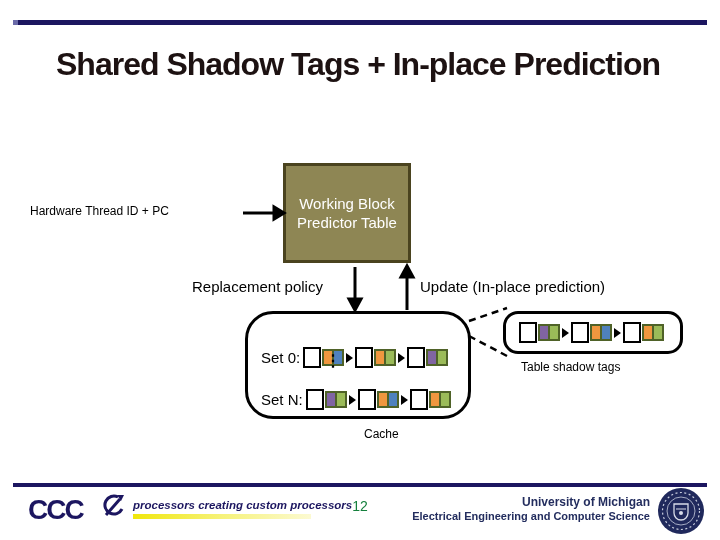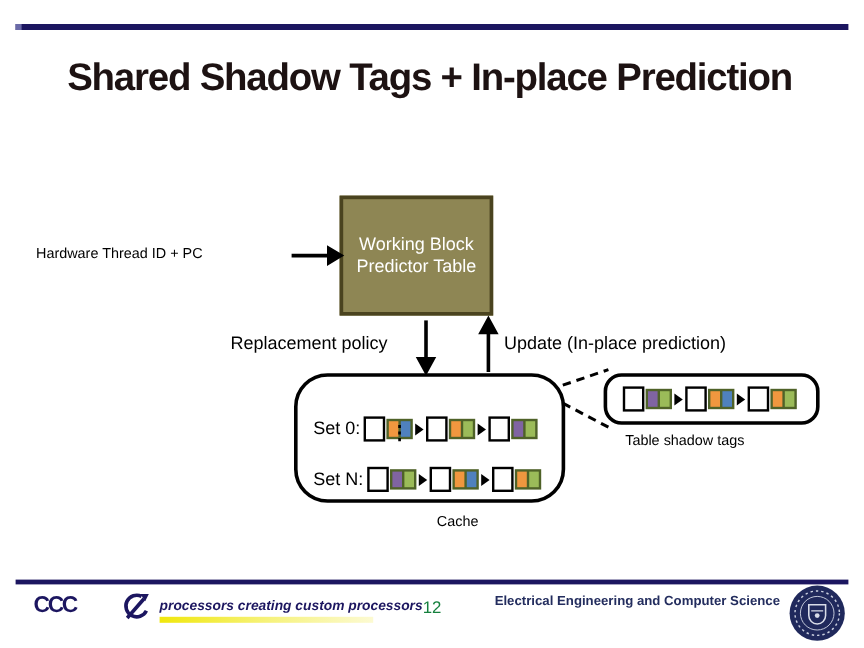--- a/index.html
+++ b/index.html
@@ -54,21 +54,21 @@
     display:inline-flex;background:var(--pair_border);
     padding:2px;gap:2px;margin-left:1px;
   }
   .pair-cell{display:inline-block;width:8px;height:13px;}
   .way-arrow{
     display:inline-block;width:0;height:0;margin:0 2px;
     border-top:5px solid transparent;border-bottom:5px solid transparent;
     border-left:7px solid #000;
   }
   .ellipsis{position:absolute;left:325px;top:351px;font-size:16px;font-weight:bold;color:#000;}
-  .ccc{position:absolute;left:28px;top:494px;font-size:19px;font-weight:bold;
+  .ccc{position:absolute;left:28px;top:494px;font-size:28px;font-weight:bold;
        letter-spacing:-2px;color:var(--navy);}
   .tagline{position:absolute;left:133px;top:499px;font-size:11.5px;font-weight:bold;
        font-style:italic;color:var(--navy);white-space:nowrap;}
   .tagline-bar{position:absolute;left:133px;top:514px;width:178px;height:5px;
        background:linear-gradient(90deg,#f0e70c,#f6f27a,#fcfad2);}
   .pagenum{position:absolute;left:340px;top:498px;width:40px;text-align:center;
        font-size:14px;color:#15803d;}
   .orgblock{position:absolute;right:70px;top:495px;text-align:right;line-height:1.25;}
   .org1{font-size:12px;font-weight:bold;color:#232d5e;}
   .org2{font-size:11px;font-weight:bold;color:#232d5e;text-align:center;}
@@ -201,20 +201,21 @@
 <div class="ccc">CCC</div>
 <svg class="abs" style="left:96px;top:493px;" width="30" height="28" viewBox="0 0 30 28">
   <path d="M22,4 A9,9 0 1 0 26,16" fill="none" stroke="#1C1660" stroke-width="3"></path>
   <line x1="10" y1="22" x2="24" y2="6" stroke="#1C1660" stroke-width="3"></line>
   <polygon points="21,2 28,2 25,8" fill="#1C1660"></polygon>
 </svg>
 <div class="tagline">processors creating custom processors</div>
 <div class="tagline-bar"></div>
 <div class="pagenum">12</div>
 <div class="orgblock">
+  <div class="org1">University of Michigan</div>
   <div class="org2">Electrical Engineering and Computer Science</div>
 </div>
 <svg class="abs" style="left:657px;top:487px;" width="48" height="48" viewBox="0 0 48 48">
   <circle cx="24" cy="24" r="23" fill="#20295c"></circle>
   <circle cx="24" cy="24" r="18.5" fill="none" stroke="#c9cede" stroke-width="1.2" stroke-dasharray="2,2.5"></circle>
   <circle cx="24" cy="24" r="14" fill="#20295c" stroke="#c9cede" stroke-width="0.8"></circle>
   <path d="M17,17 h14 v9 a7,7 0 0 1 -7,7 a7,7 0 0 1 -7,-7 z" fill="none" stroke="#d8dce8" stroke-width="1.3"></path>
   <line x1="19" y1="22" x2="29" y2="22" stroke="#d8dce8" stroke-width="1"></line>
   <circle cx="24" cy="26" r="2" fill="#d8dce8"></circle>
 </svg>

